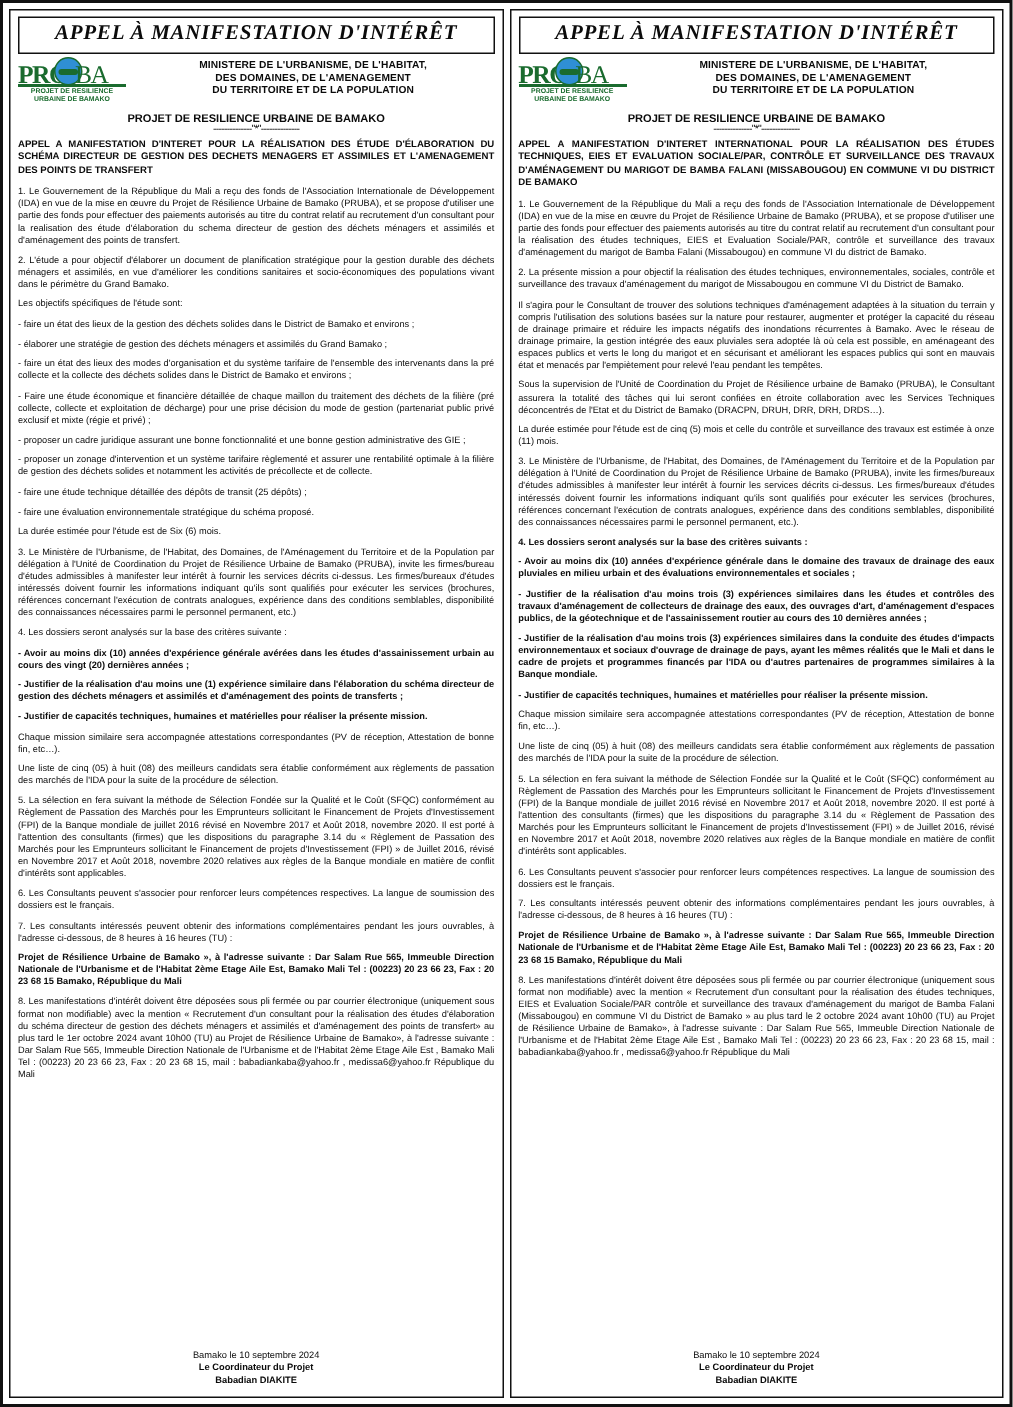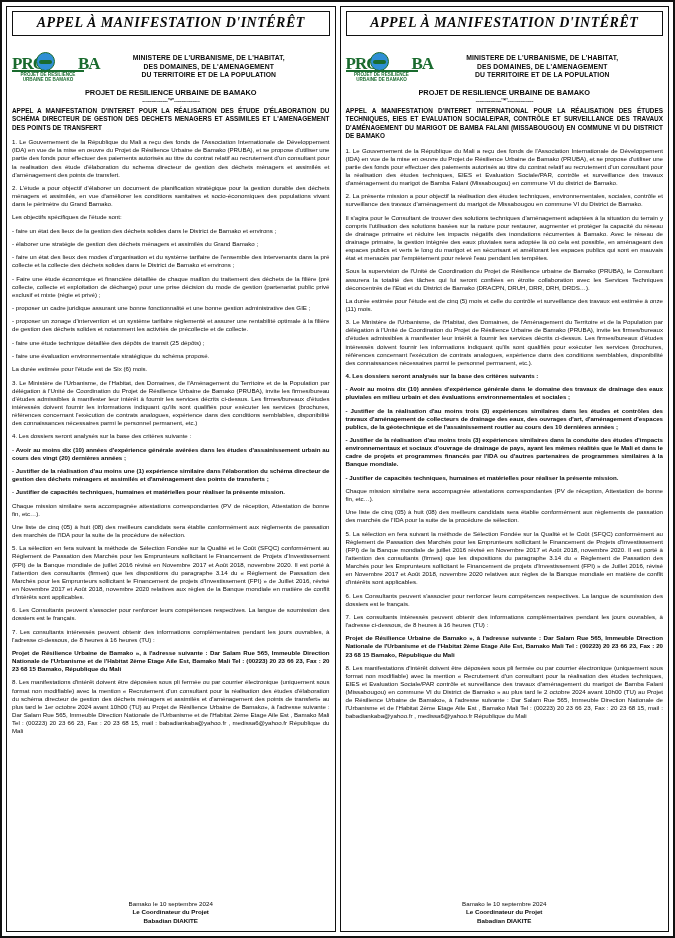--- a/index.html
+++ b/index.html
@@ -28,21 +28,21 @@
     flex-direction:column;
   }
   
   .banner{
     border:1.5px solid #111;
     text-align:center;
     font-weight:bold;
     font-size:12.5px;
     letter-spacing:.2px;
     padding:3px 0 4px 0;
-    margin-bottom:14px;
+    margin-bottom:0;
     background:#fff;
   }
   .banner .t{
     font-family:"Liberation Serif", serif;
     font-size:14px;
     font-weight:bold;
     font-style:italic;
     letter-spacing:.5px;
   }
   .ministry{
@@ -58,23 +58,22 @@
   }
   .logo .pr{
     position:absolute;left:0;top:4px;
     font-family:"Liberation Serif", serif;
     font-weight:bold;font-size:17px;color:#1a6b2e;
     letter-spacing:-1px;
   }
   .logo .ba{
     position:absolute;left:38px;top:4px;
     font-family:"Liberation Serif", serif;
-    font-weight:bold;font-size:17px;color:#1a6b2e;
+    font-weight:normal;font-size:17px;color:#1a6b2e;
     letter-spacing:-1px;
-    margin-left:28px;
   }
   .logo .globe{
     position:absolute;left:24px;top:2px;
     width:17px;height:17px;border-radius:50%;
     background:#2f8fd4;
     border:1px solid #1a6b2e;
   }
   .logo .globe:after{
     content:"";position:absolute;left:2px;top:7px;
     width:13px;height:4px;background:#1a6b2e;border-radius:2px;

